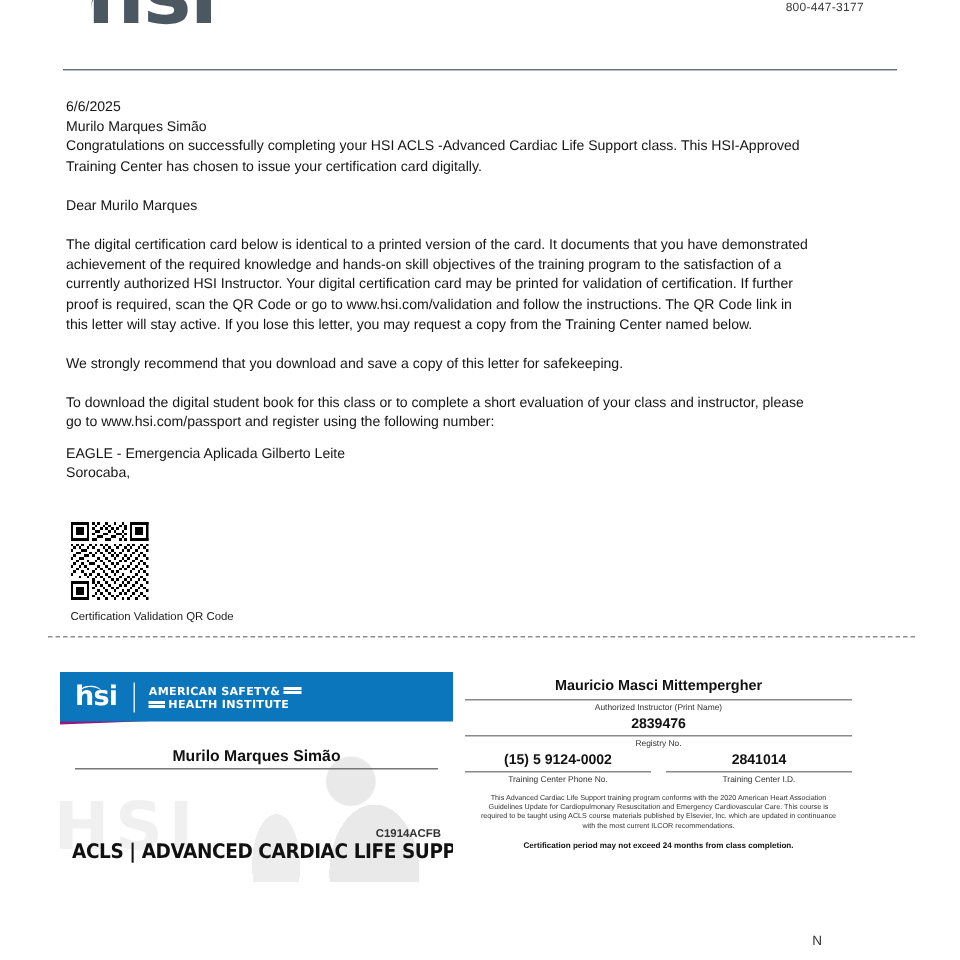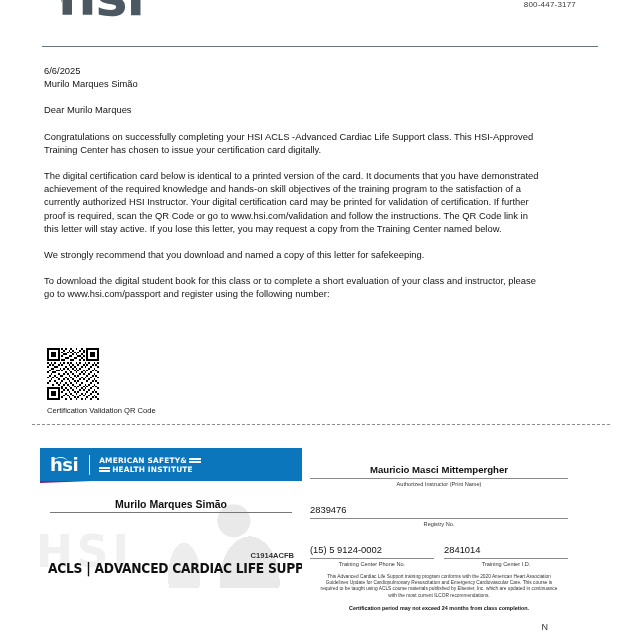--- a/index.html
+++ b/index.html
@@ -267,38 +267,38 @@
     top: 448px;
     width: 258px;
     height: 140px;
     z-index: 3;
   }
   .cr-name {
     text-align: center;
     font-size: 9.6px;
     font-weight: 700;
     color: #111;
-    margin-top: 16px;
+    margin-top: 4px;
   }
   .cr-rule {
     border-top: 1px solid #8a8a8a;
     margin-top: 3px;
   }
   .cr-label {
     text-align: center;
     font-size: 5.6px;
     color: #333;
     margin-top: 2px;
   }
   .cr-value {
-    text-align: left;
+    text-align: center;
     font-size: 9.4px;
-    font-weight: 400;
+    font-weight: 700;
     color: #111;
-    margin-top: 17px;
+    margin-top: 1px;
   }
   .cr-cols {
     display: flex;
     gap: 10px;
   }
   .cr-col {
     flex: 1 1 0;
   }
   .cr-fine {
     margin-top: 7px;
@@ -335,25 +335,29 @@
   </div>
   <div class="header-phone">800-447-3177</div>
   <div class="header-rule"></div>
 </div>
 
 <div class="letter">
   <p class="addr">
     <span class="blockline">6/6/2025</span>
     <span class="blockline">Murilo Marques Simão</span>
   </p>
+  <p>Congratulations on successfully completing your HSI ACLS -Advanced Cardiac Life Support class. This HSI-Approved Training Center has chosen to issue your certification card digitally.</p>
   <p style="margin-top:13px;">Dear Murilo Marques</p>
-  <p>Congratulations on successfully completing your HSI ACLS -Advanced Cardiac Life Support class. This HSI-Approved Training Center has chosen to issue your certification card digitally.</p>
   <p>The digital certification card below is identical to a printed version of the card. It documents that you have demonstrated achievement of the required knowledge and hands-on skill objectives of the training program to the satisfaction of a currently authorized HSI Instructor. Your digital certification card may be printed for validation of certification. If further proof is required, scan the QR Code or go to www.hsi.com/validation and follow the instructions. The QR Code link in this letter will stay active. If you lose this letter, you may request a copy from the Training Center named below.</p>
-  <p>We strongly recommend that you download and named a copy of this letter for safekeeping.</p>
+  <p>We strongly recommend that you download and save a copy of this letter for safekeeping.</p>
   <p style="margin-bottom:7px;">To download the digital student book for this class or to complete a short evaluation of your class and instructor, please go to www.hsi.com/passport and register using the following number:</p>
+  <p class="addr">
+    <span class="blockline">EAGLE - Emergencia Aplicada Gilberto Leite</span>
+    <span class="blockline">Sorocaba,</span>
+  </p>
 </div>
 
 <div class="qr-wrap">
   <svg class="qr-code" viewBox="0 0 29 29" shape-rendering="crispEdges">
     <rect width="29" height="29" fill="#ffffff"></rect>
     <g fill="#000000">
       <rect x="0" y="0" width="7" height="1"></rect>
         <rect x="0" y="6" width="7" height="1"></rect>
       <rect x="0" y="0" width="1" height="7"></rect>
         <rect x="6" y="0" width="1" height="7"></rect>

